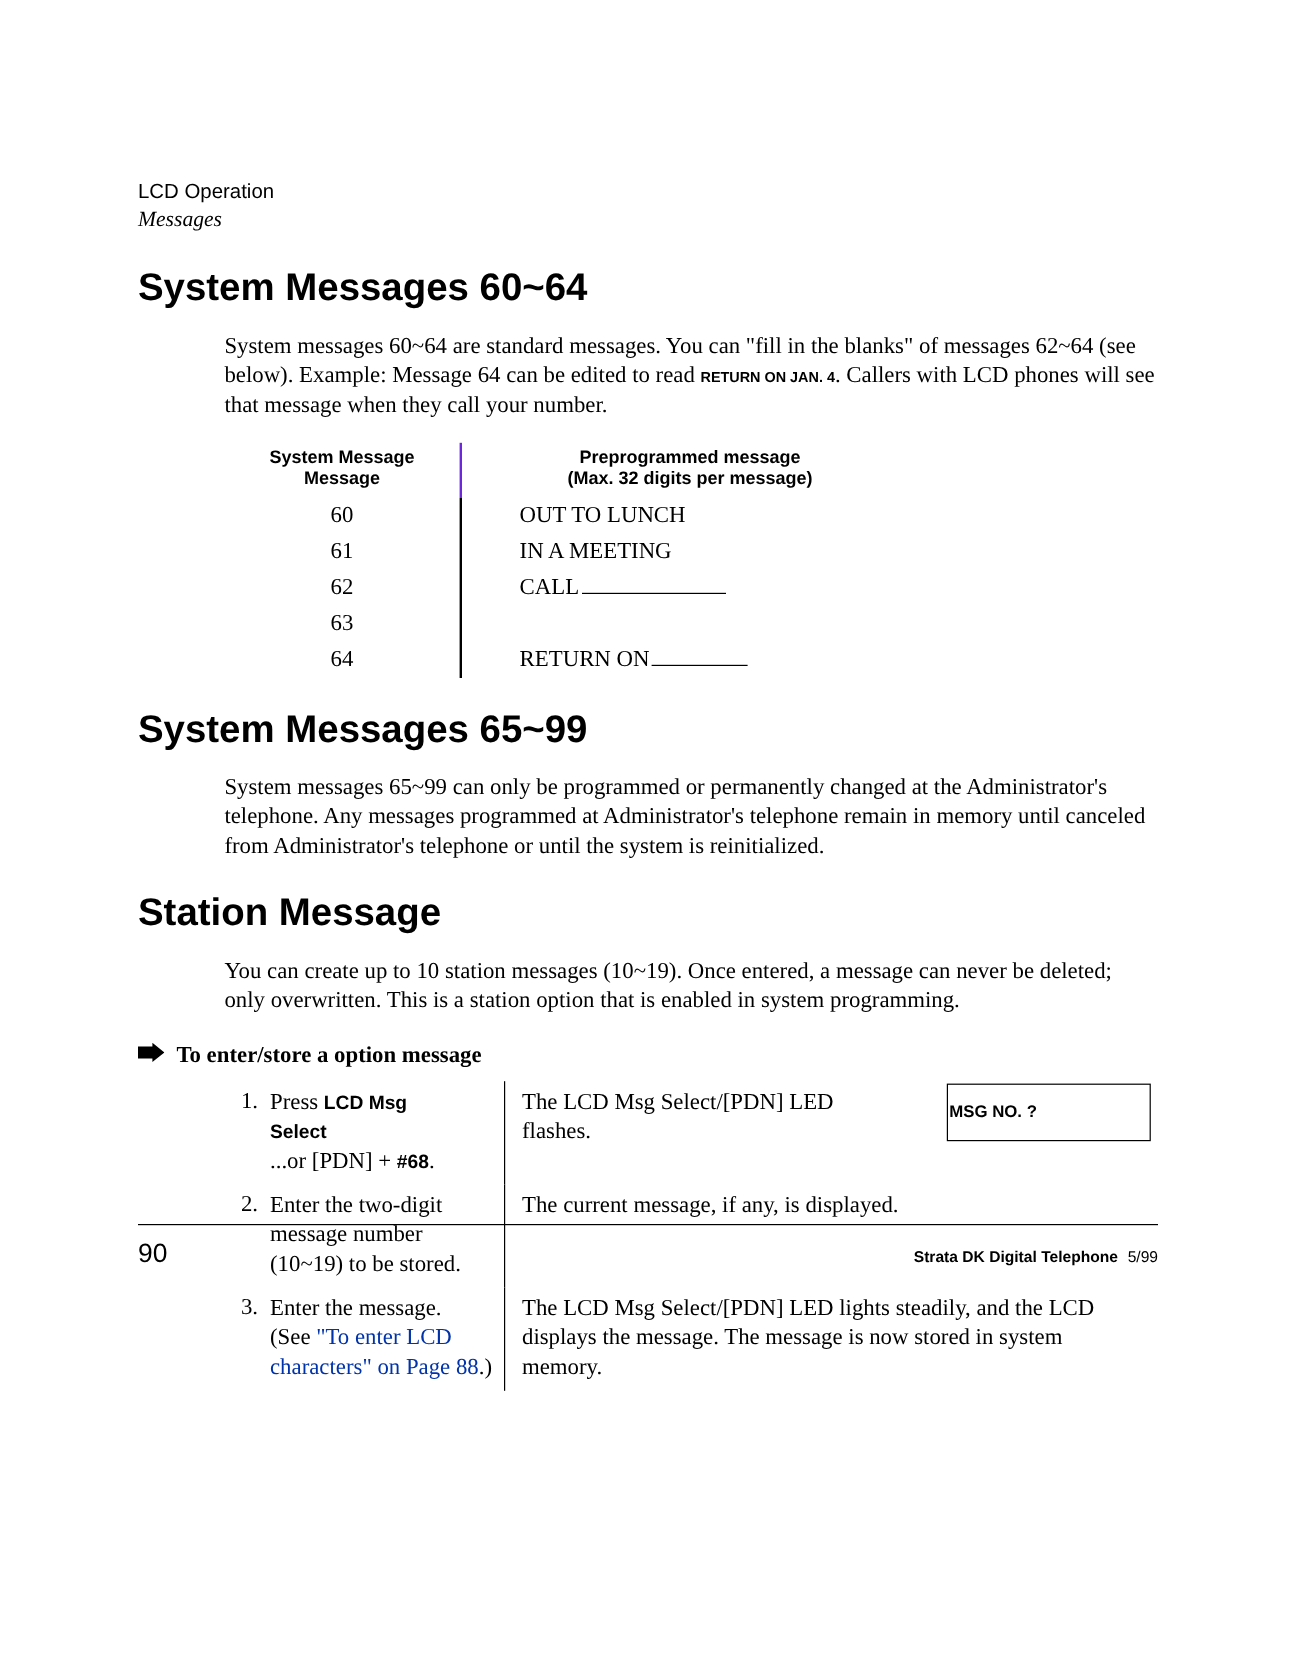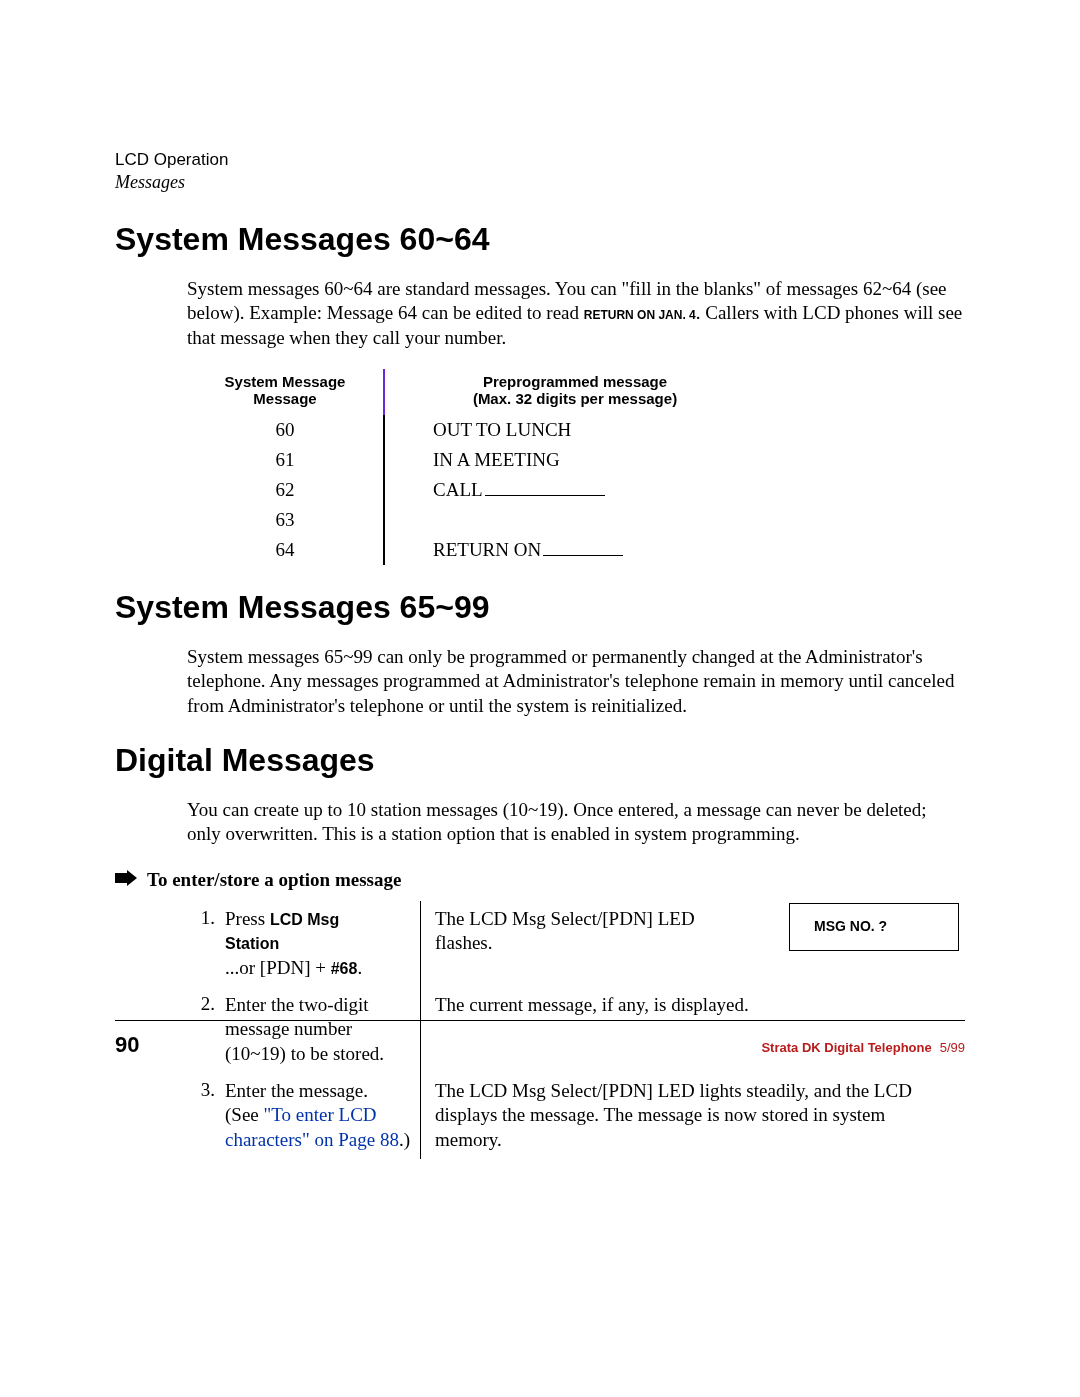--- a/index.html
+++ b/index.html
@@ -78,38 +78,38 @@
     border-right: 1px solid #000; line-height: 1.3;
   }
   .step-right { flex: 1; font-size: 19px; padding: 6px 14px 6px 14px; line-height: 1.3; position: relative; }
   .step-link { color: #0033aa; }
   .sans-b { font-family: Arial, Helvetica, sans-serif; font-weight: bold; font-size: 16px; }
 
   .lcd-box {
     position: absolute; right: 6px; top: 2px;
     width: 170px; height: 48px; border: 1px solid #000;
     box-sizing: border-box;
-    display: flex; align-items: center; padding-left: 24px;
+    display: flex; align-items: center; padding-left: 1px;
     font-family: Arial, Helvetica, sans-serif; font-weight: bold; font-size: 14px;
   }
 
   .footer-rule {
     position: absolute; left: 115px; right: 115px; top: 1020px;
     border-top: 1px solid #000;
   }
   .footer-row {
     position: absolute; left: 115px; right: 115px; top: 1032px;
     display: flex; justify-content: space-between; align-items: baseline;
   }
   .page-num {
-    font-family: Arial, Helvetica, sans-serif; font-weight: bold; font-size: 22px;
+    font-family: Arial, Helvetica, sans-serif; font-weight: normal; font-size: 22px;
   }
   .footer-right {
     font-family: Arial, Helvetica, sans-serif; font-weight: bold; font-size: 13px;
-    color: #b91c1c;
+    color: #000000;
   }
   .footer-right .light { font-weight: normal; margin-left: 8px; }
 </style>
 </head>
 <body>
 
 <div class="page">
 
   <div class="header-section">
     <div class="header-chapter">LCD Operation</div>
@@ -150,39 +150,39 @@
     </div>
     <div class="msg-row">
       <div class="msg-num">64</div>
       <div class="msg-text"><span>RETURN ON</span><span class="blank-line blank-line-shorter"></span></div>
     </div>
   </div>
 
   <h2 class="section-title">System Messages 65~99</h2>
   <p class="body-indent">System messages 65~99 can only be programmed or permanently changed at the Administrator's telephone. Any messages programmed at Administrator's telephone remain in memory until canceled from Administrator's telephone or until the system is reinitialized.</p>
 
-  <h2 class="section-title">Digital Messages</h2>
+  <h2 class="section-title">Station Message</h2>
   <p class="body-indent">You can create up to 10 station messages (10~19). Once entered, a message can never be deleted; only overwritten. This is a station option that is enabled in system programming.</p>
 
   <div class="proc-header">
     <span class="arrow-icon">
       <svg width="22" height="16" viewBox="0 0 22 16">
           <polygon points="0,3 12,3 12,0 22,8 12,16 12,13 0,13" fill="#000"></polygon>
         </svg>
     </span>
     <span class="proc-title">To enter/store a option message</span>
   </div>
 
   <div class="steps">
 
     <div class="step-row">
       <div class="step-num">1.</div>
       <div class="step-left">
         <span>Press </span><span class="sans-b">LCD Msg</span><br>
-        <span class="sans-b">Station</span><br>
+        <span class="sans-b">Select</span><br>
         <span>...or [PDN] + </span><span class="sans-b">#68</span><span>.</span>
       </div>
       <div class="step-right">
         <span style="display:inline-block; max-width: 300px;">The LCD Msg Select/[PDN] LED flashes.</span>
         <div class="lcd-box">
             <span>MSG  NO. ?</span>
           </div>
       </div>
     </div>
 

